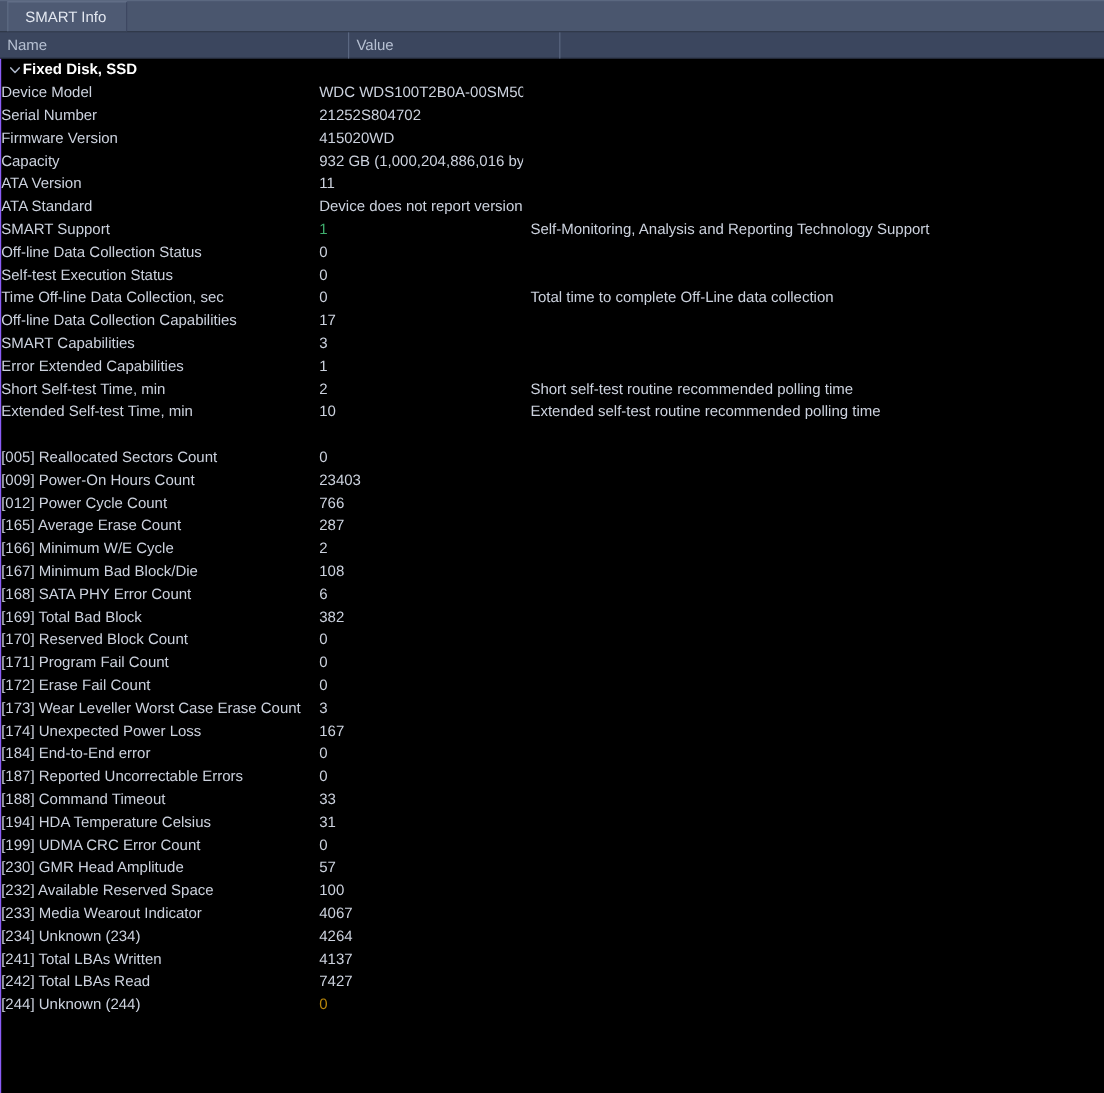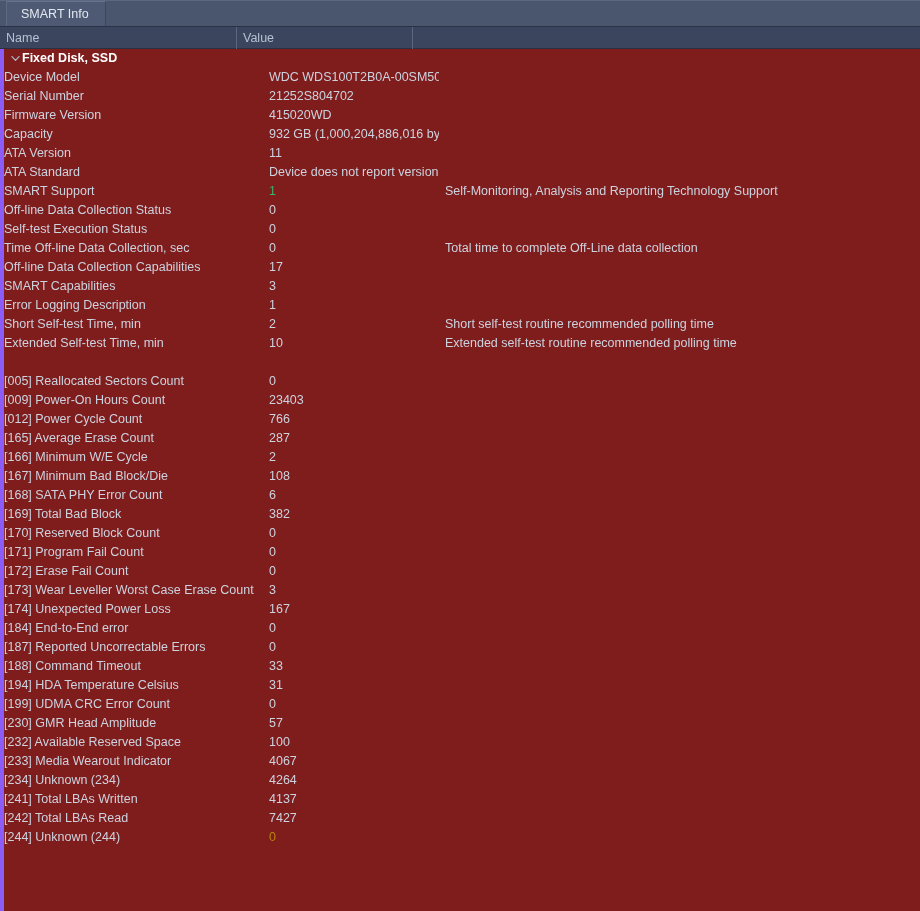--- a/index.html
+++ b/index.html
@@ -72,31 +72,31 @@
     color: #b6c0d2;
     font-size: 12.5px;
     padding-left: 6px;
     box-sizing: border-box;
     height: 22px;
     line-height: 22px;
     white-space: nowrap;
     overflow: hidden;
     cursor: default;
   }
-  .col-name  { width: 237px; border-right: 1px solid #5a6781; }
+  .col-name  { width: 291px; border-right: 1px solid #5a6781; }
   .col-value { width: 176px; border-right: 1px solid #5a6781; }
   .col-desc  { flex: 1 1 auto; }
 
   
   #tree {
     flex: 1 1 auto;
-    background: #7f1d1d;
+    background: #000000;
     overflow: hidden;
     position: relative;
-    border-left: 4px solid #8b5cf6;
+    border-left: 1px solid #8b5cf6;
   }
 
   .row {
     height: 19px;
     display: flex;
     align-items: center;
     box-sizing: border-box;
     white-space: nowrap;
     cursor: default;
   }
@@ -269,21 +269,21 @@
       </div>
       <div class="row leaf">
         <div class="cell-name">
           <span class="leaf-label">SMART Capabilities</span>
         </div>
         <div class="cell-value val-default">3</div>
         <div class="cell-desc"></div>
       </div>
       <div class="row leaf">
         <div class="cell-name">
-          <span class="leaf-label">Error Logging Description</span>
+          <span class="leaf-label">Error Extended Capabilities</span>
         </div>
         <div class="cell-value val-default">1</div>
         <div class="cell-desc"></div>
       </div>
       <div class="row leaf">
         <div class="cell-name">
           <span class="leaf-label">Short Self-test Time, min</span>
         </div>
         <div class="cell-value val-default">2</div>
         <div class="cell-desc">Short self-test routine recommended polling time</div>

